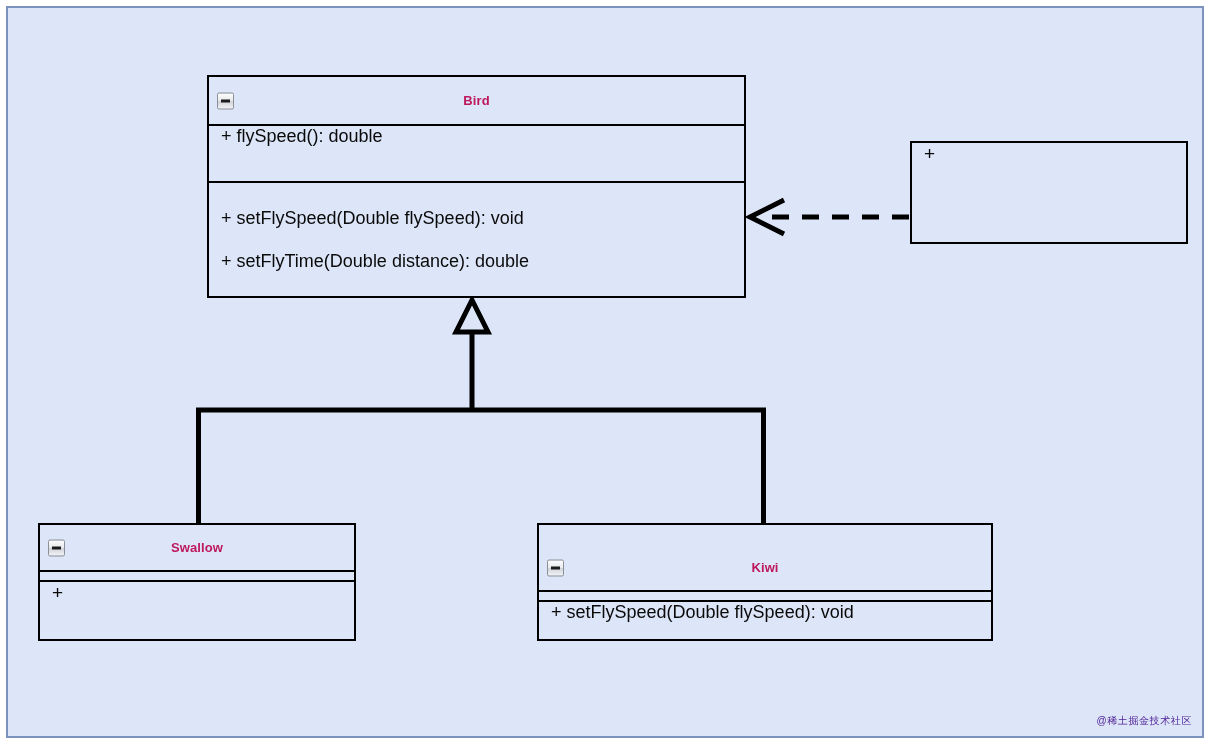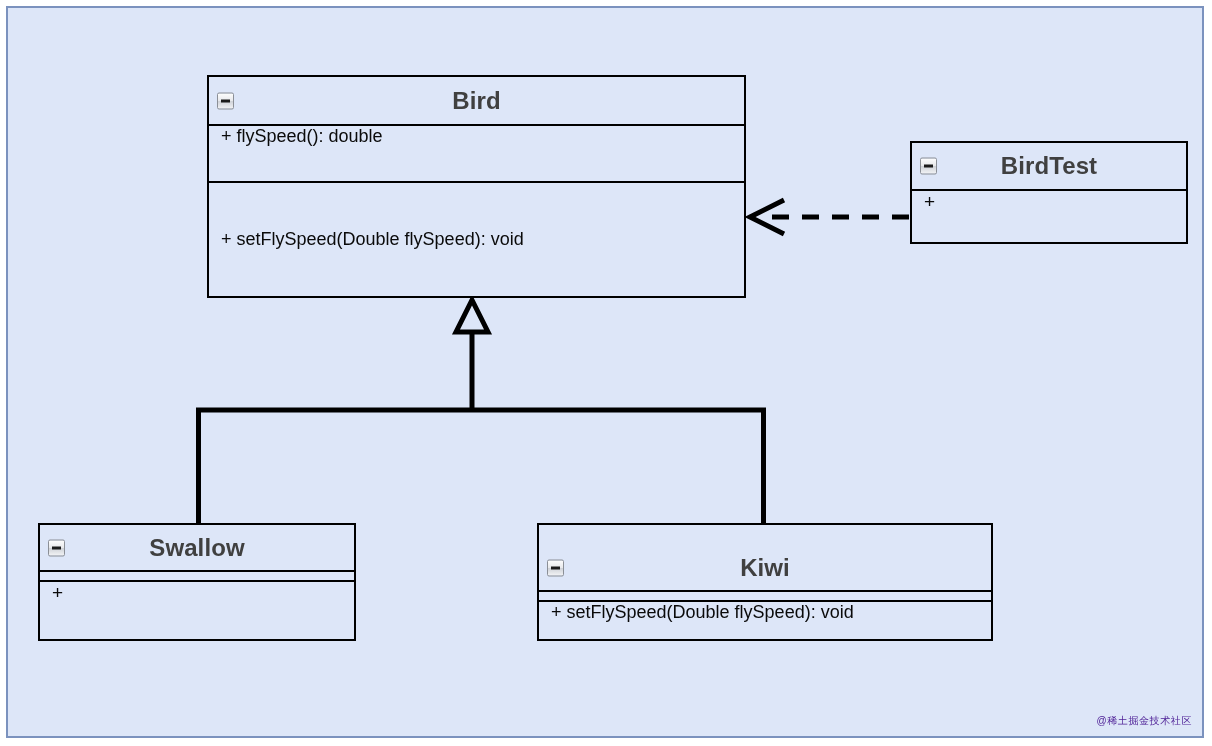--- a/index.html
+++ b/index.html
@@ -55,22 +55,22 @@
     position: relative;
     box-sizing: border-box;
     display: flex;
     align-items: center;
     justify-content: center;
     border-bottom: 2.5px solid #000000;
   }
 
   .uml-title {
     font-weight: bold;
-    font-size: 24px;
-    color: #404040;
+    font-size: 13px;
+    color: #be185d;
     letter-spacing: 0.1px;
     text-align: center;
     line-height: 1;
   }
 
   
   .collapse-icon {
     position: absolute;
     left: 8px;
     top: 50%;
@@ -182,30 +182,25 @@
       <span class="collapse-icon">
           <i></i>
         </span>
       <span class="uml-title">Bird</span>
     </div>
     <div class="uml-compartment comp-attrs">
       <span class="uml-member">+ flySpeed(): double</span>
     </div>
     <div class="uml-compartment comp-ops">
       <span class="uml-member">+ setFlySpeed(Double flySpeed): void</span>
+      <span class="uml-member">+ setFlyTime(Double distance): double</span>
     </div>
   </div>
 
   <div class="uml-class" id="class-birdtest">
-    <div class="uml-header">
-      <span class="collapse-icon">
-          <i></i>
-        </span>
-      <span class="uml-title">BirdTest</span>
-    </div>
     <div class="uml-compartment comp-ops">
       <span class="uml-member plus-only">+</span>
     </div>
   </div>
 
   <div class="uml-class" id="class-swallow">
     <div class="uml-header">
       <span class="collapse-icon">
           <i></i>
         </span>

